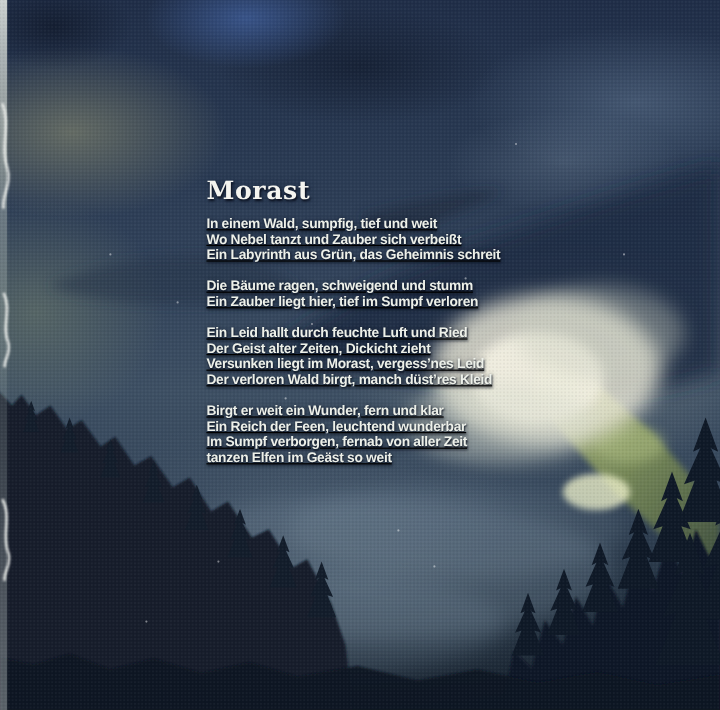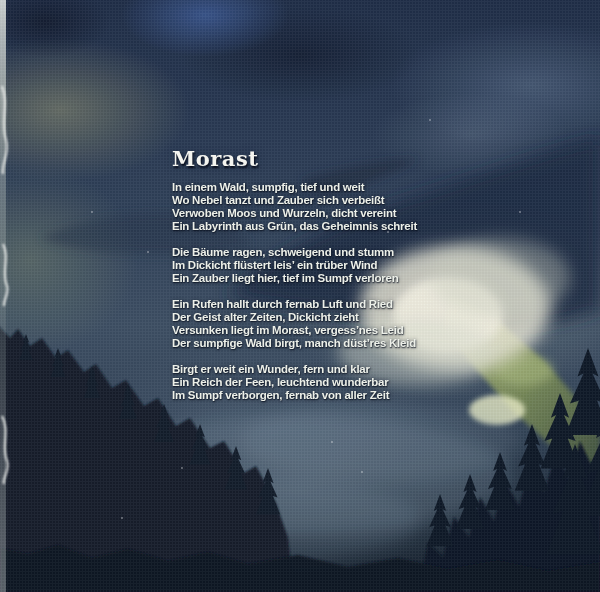--- a/index.html
+++ b/index.html
@@ -34,21 +34,21 @@
     background-position:0 0,1.5px 1.5px;
   }
   .lyrics{position:absolute;left:172px;top:147px;width:300px;z-index:5;}
   .title{
     margin:0 0 10px 0;
     font-family:"DejaVu Serif",serif;font-weight:bold;
     font-size:21px;line-height:24px;letter-spacing:0.5px;
     color:#f4f4ef;
     text-shadow:1px 1.5px 2px rgba(5,10,22,0.95), 0 0 8px rgba(20,35,60,0.6);
   }
-  .stanza{margin:0 0 13px 0;}
+  .stanza{margin:0 0 13px 0;text-decoration:underline;}
   .line{
     font-size:11.5px;line-height:13px;font-weight:bold;letter-spacing:-0.25px;
     color:#edf0e9;white-space:nowrap;
     text-shadow:0.5px 1px 1.5px rgba(8,14,28,0.9), 0 0 4px rgba(8,14,28,0.45);
   }
 </style>
 </head>
 <body>
 
 <div class="page">
@@ -163,36 +163,35 @@
   </svg>
 
   <div class="grain"></div>
 
   <div class="lyrics">
     <h1 class="title">Morast</h1>
 
     <div class="stanza">
       <div class="line">In einem Wald, sumpfig, tief und weit</div>
       <div class="line">Wo Nebel tanzt und Zauber sich verbeißt</div>
-      <div class="line">Verwoben Moos und Wurzeln, dicht vereint</div>
       <div class="line">Ein Labyrinth aus Grün, das Geheimnis schreit</div>
     </div>
 
     <div class="stanza">
       <div class="line">Die Bäume ragen, schweigend und stumm</div>
-      <div class="line">Im Dickicht flüstert leis’ ein trüber Wind</div>
       <div class="line">Ein Zauber liegt hier, tief im Sumpf verloren</div>
     </div>
 
     <div class="stanza">
-      <div class="line">Ein Rufen hallt durch fernab Luft und Ried</div>
+      <div class="line">Ein Leid hallt durch feuchte Luft und Ried</div>
       <div class="line">Der Geist alter Zeiten, Dickicht zieht</div>
       <div class="line">Versunken liegt im Morast, vergess’nes Leid</div>
-      <div class="line">Der sumpfige Wald birgt, manch düst’res Kleid</div>
+      <div class="line">Der verloren Wald birgt, manch düst’res Kleid</div>
     </div>
 
     <div class="stanza">
       <div class="line">Birgt er weit ein Wunder, fern und klar</div>
       <div class="line">Ein Reich der Feen, leuchtend wunderbar</div>
       <div class="line">Im Sumpf verborgen, fernab von aller Zeit</div>
+      <div class="line">tanzen Elfen im Geäst so weit</div>
     </div>
   </div>
 </div>
 
 </body></html>

